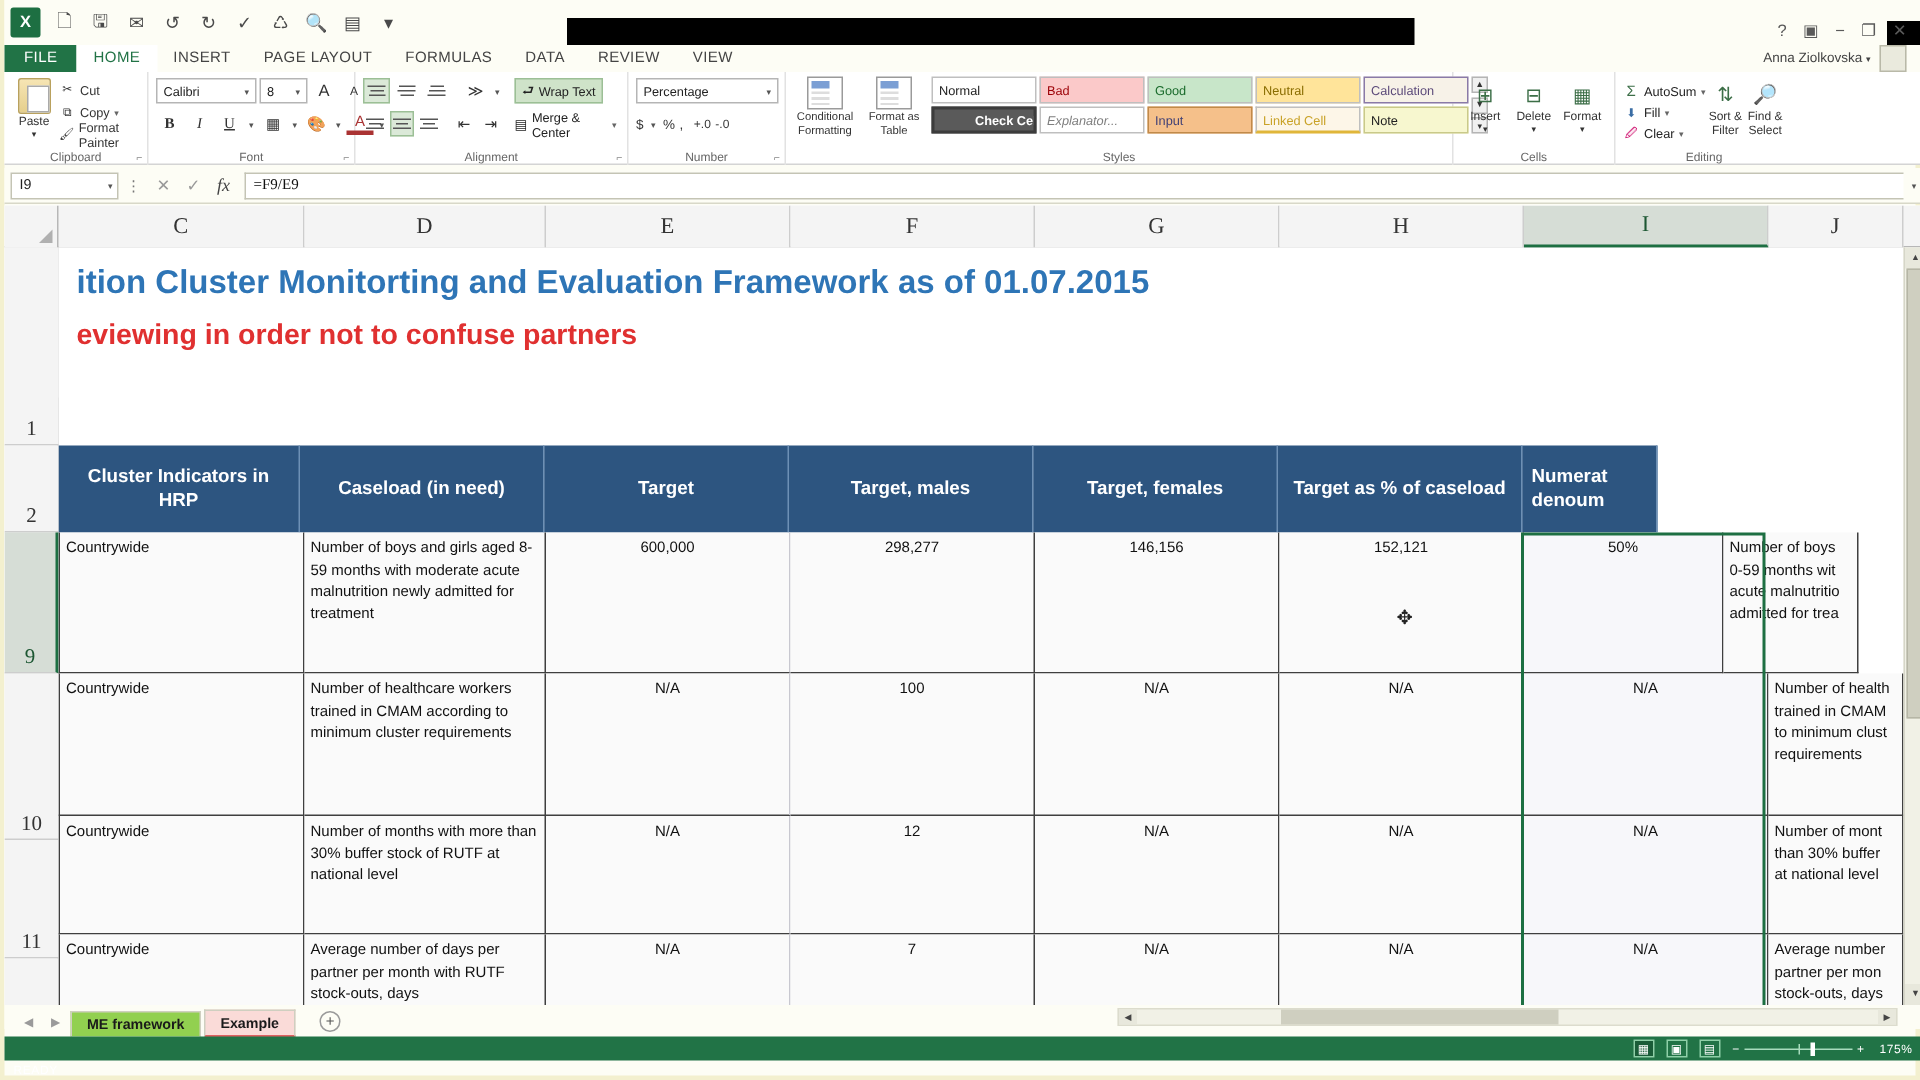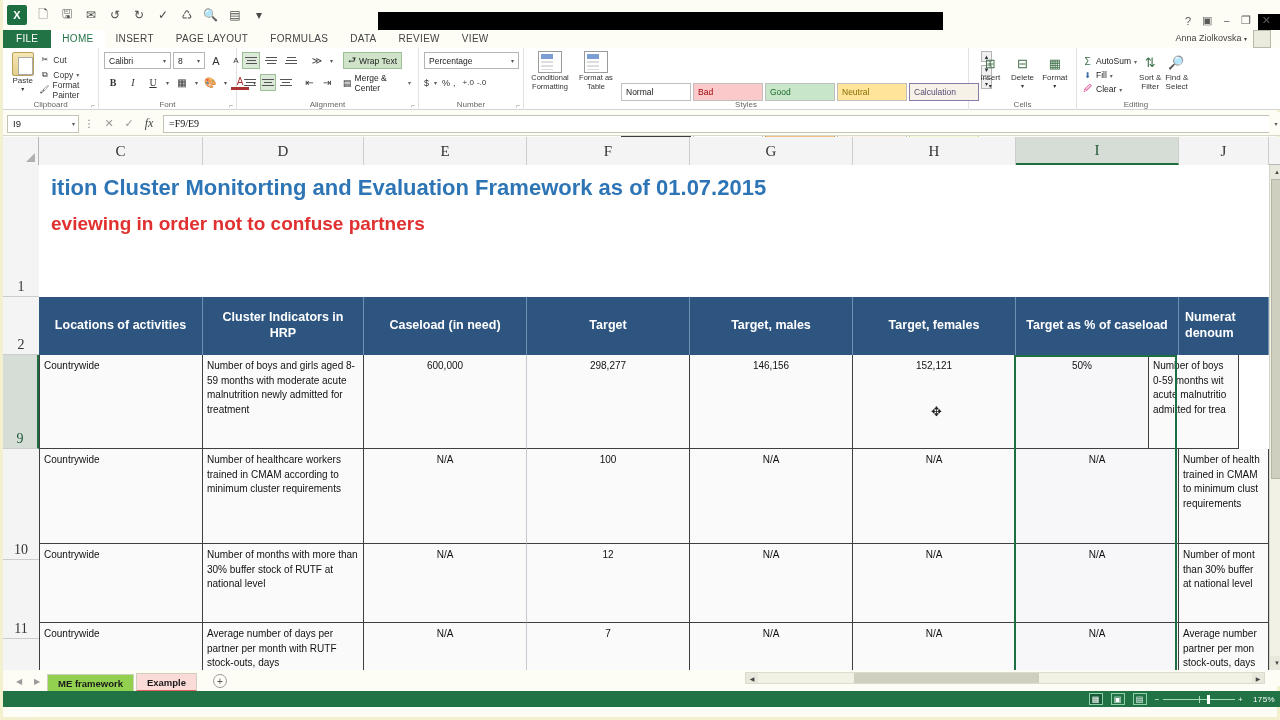--- a/index.html
+++ b/index.html
@@ -167,21 +167,21 @@
   }
   .sty-ico:after {
     content:""; position:absolute; top:9px; left:2px; right:8px; bottom: 2px;
     background: repeating-linear-gradient(#ddd 0 2px, #fff 2px 4px);
   }
   .cellstyles { display: flex; flex-direction: column; gap: 2px; }
   .cs-row { display: flex; gap: 2px; }
   .cs {
     width: 70px; height: 18px; font-size: 8.5px;
     display: flex; align-items: center; padding-left: 4px;
-    border: 1px solid #bfbfbf; overflow: hidden; white-space: nowrap; margin-top: 32px;
+    border: 1px solid #bfbfbf; overflow: hidden; white-space: nowrap;
   }
   .cs-normal { background: #fff; color: #222; }
   .cs-bad { background: #fbc9c9; color: #9c0006; }
   .cs-good { background: #c8e6c9; color: #1a6b2c; }
   .cs-neutral { background: #ffe49a; color: #8a6d00; }
   .cs-calc { background: #f7f2e8; color: #5c4a7a; border: 1px solid #8a7aa8; }
   .cs-check { background: #5a5a5a; color: #fff; border: 2px solid #3c3c3c; font-weight: bold; padding-left: 27px; }
   .cs-expl { background: #fff; color: #7f7f7f; font-style: italic; }
   .cs-input { background: #f5c08a; color: #3f3f76; border: 1px solid #c08a4a; }
   .cs-link { background: #fdf6e8; color: #c9a227; border-bottom: 2px solid #e0b63a; }
@@ -703,21 +703,20 @@
     </div>
 
     <div class="sheet">
 
       <div class="title-block">
         <div class="t1">ition Cluster Monitorting and Evaluation Framework as of 01.07.2015</div>
         <div class="t2">eviewing in order not to confuse partners</div>
       </div>
 
       <div class="hdr-row">
-        <div class="hcell" style="width:164px">Locations of activities</div>
         <div class="hcell" style="width:161px">Cluster Indicators in HRP</div>
         <div class="hcell" style="width:163px">Caseload (in need)</div>
         <div class="hcell" style="width:163px">Target</div>
         <div class="hcell" style="width:163px">Target, males</div>
         <div class="hcell" style="width:163px">Target, females</div>
         <div class="hcell" style="width:163px">Target as % of caseload</div>
         <div class="hcell" style="width:90px;text-align:left;justify-content:flex-start;">Numerat denoum</div>
       </div>
 
       <div class="drow" style="top:190px;height:94px;">

